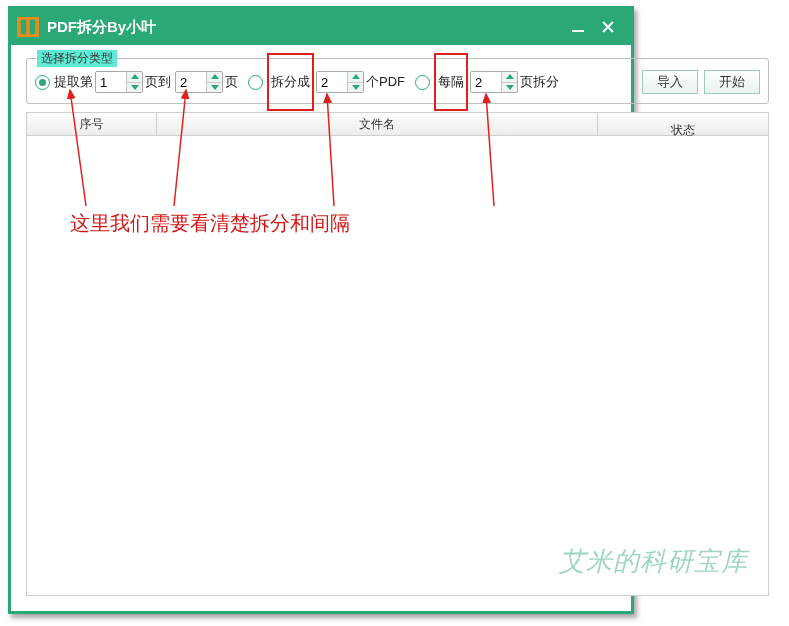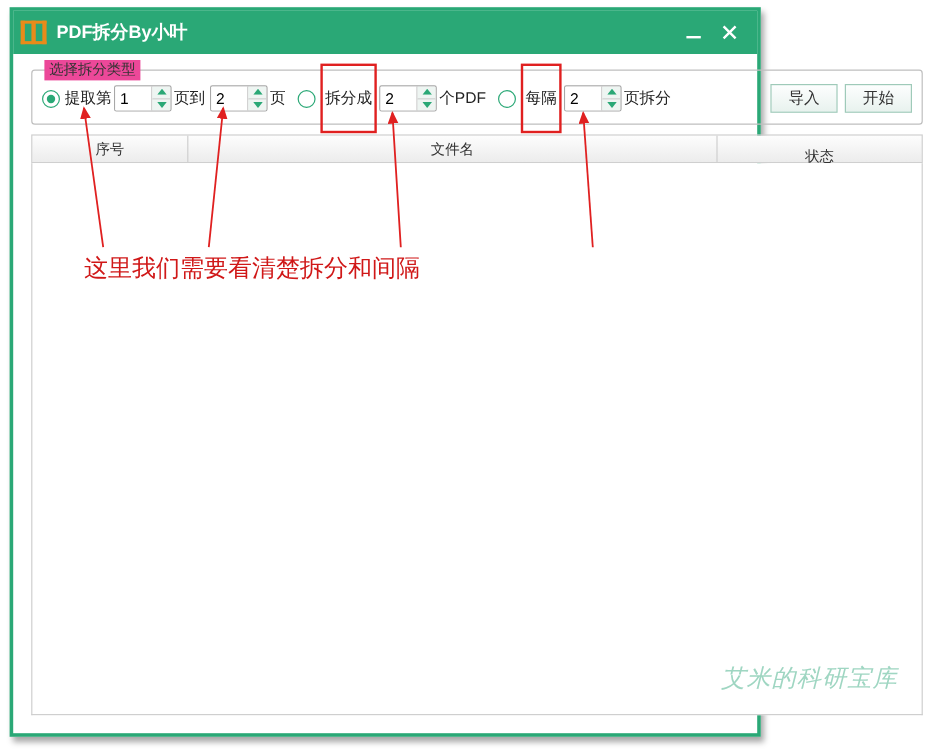--- a/index.html
+++ b/index.html
@@ -51,21 +51,21 @@
   .groupbox {
     position: absolute;
     left: 12px; top: 10px;
     width: 743px; height: 46px;
     border: 1px solid #bfbfbf;
     border-radius: 3px;
   }
   .group-title {
     position: absolute;
     top: -9px; left: 10px;
-    background: #ec4899;
+    background: #5eead4;
     padding: 0 4px;
     font-size: 12px;
     color: #333;
   }
   .options-row {
     position: absolute;
     left: 8px; top: 10px; right: 8px;
     height: 26px;
     display: flex;
     align-items: center;
@@ -166,21 +166,21 @@
     position: absolute;
     left: 12px; top: 88px;
     width: 743px; bottom: 12px;
     border: 1px solid #cfcfcf;
     border-top: none;
     background: #fff;
   }
   .watermark {
     position: absolute;
     right: 20px; bottom: 16px;
-    font-size: 20px;
+    font-size: 26px;
     color: #9fd6c2;
     font-style: italic;
     font-weight: 500;
     letter-spacing: 1px;
   }
   .annotation-text {
     position: absolute;
     left: 56px; top: 162px;
     font-size: 20px;
     color: #d01818;

